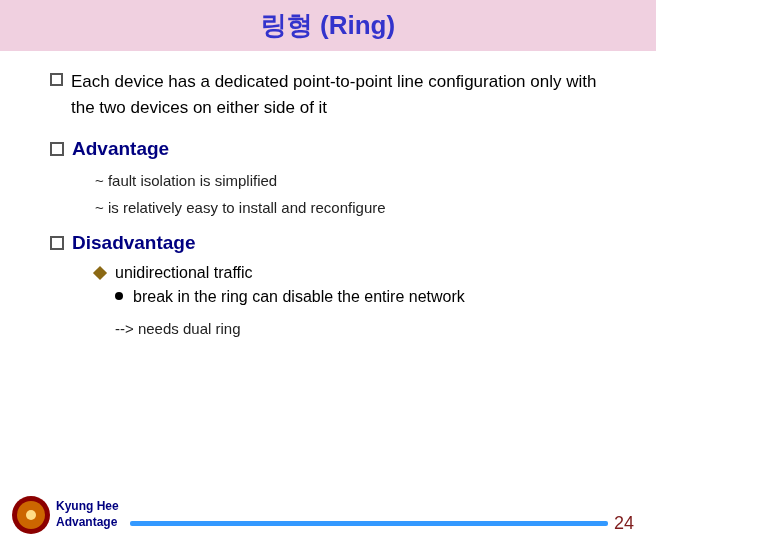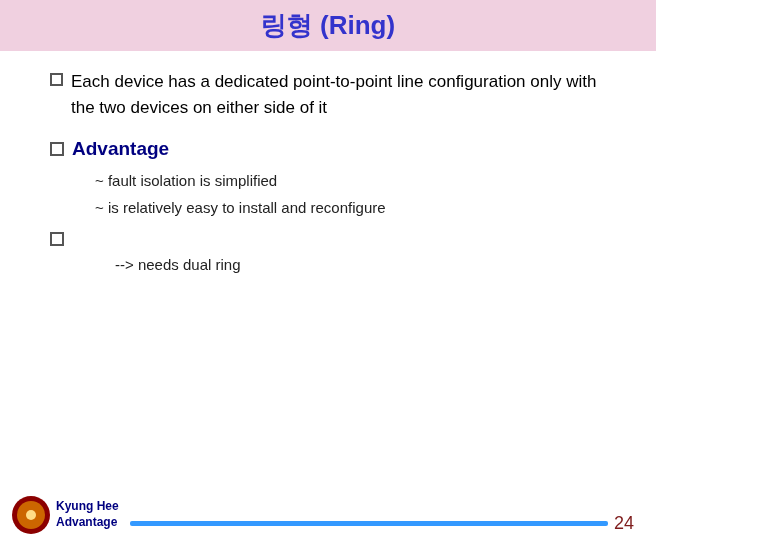--- a/index.html
+++ b/index.html
@@ -226,22 +226,33 @@
       <span class="heading-label">Advantage</span>
     </div>
 
     <div class="sub-bullets">
       <div class="sub-bullet">~ fault isolation is simplified</div>
       <div class="sub-bullet">~ is relatively easy to install and reconfigure</div>
     </div>
 
     <div class="section-heading">
       <span class="heading-square"></span>
-    </div>
-
+      <span class="heading-label">Disadvantage</span>
+    </div>
+
+    <div class="sub-bullets">
+      <div class="diamond-bullet">
+        <span class="diamond"></span>
+        <span>unidirectional traffic</span>
+      </div>
+      <div class="dot-bullet">
+        <span class="dot"></span>
+        <span>break in the ring can disable the entire network</span>
+      </div>
+    </div>
 
     <div class="indent-text">--&gt; needs dual ring</div>
 
   </div>
 
   <div class="footer">
     <div class="footer-logo">
       <div class="logo-circle-outer">
         <div class="logo-inner">
           <div class="logo-center"></div>

